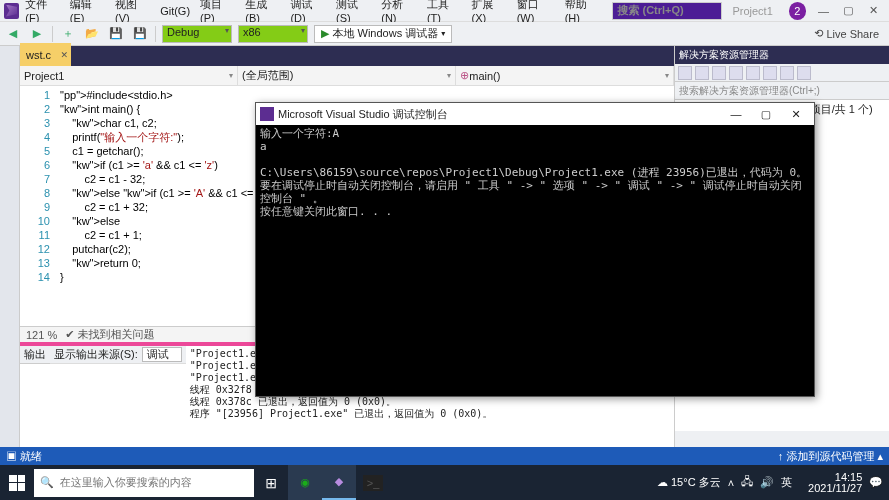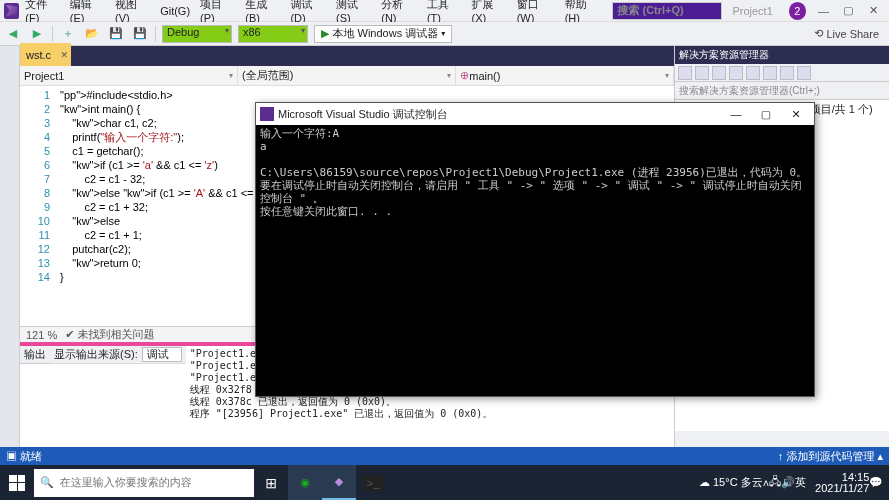--- a/index.html
+++ b/index.html
@@ -59,21 +59,21 @@
 .con-title .wb { width:28px; height:18px; display:flex; align-items:center; justify-content:center; color:#222; }
 .con-body { flex:1; color:#ccc; font-family:"NSimSun",Consolas,monospace; font-size:11px; padding:2px 4px; white-space:pre-wrap; line-height:13px; }
 .taskbar { position:absolute; left:0; bottom:0; width:889px; height:35px; background:#1a2433; display:flex; align-items:center; color:#fff; }
 .taskbar .start { width:34px; height:35px; display:flex; align-items:center; justify-content:center; }
 .taskbar .winlogo { width:16px; height:16px; display:grid; grid-template:1fr 1fr/1fr 1fr; gap:1px; }
 .taskbar .winlogo span { background:#fff; }
 .taskbar .srch { flex:0 0 220px; height:28px; background:#fff; color:#777; display:flex; align-items:center; padding:0 6px; gap:6px; font-size:11px; }
 .taskbar .tbico { width:34px; height:35px; display:flex; align-items:center; justify-content:center; font-size:14px; }
 .taskbar .app { width:34px; height:35px; display:flex; align-items:center; justify-content:center; }
 .taskbar .app.active { border-bottom:2px solid #76b9ed; background:#2a3a50; }
-.taskbar .tray { margin-left:auto; display:flex; align-items:center; gap:0; padding:0 6px; font-size:10px; }
+.taskbar .tray { margin-left:auto; display:flex; align-items:center; gap:7px; padding:0 6px; font-size:10px; }
 .taskbar .clock { text-align:right; line-height:11px; font-size:10px;margin-left:9px; }
 </style>
 </head>
 <body>
 
 <div class="vs-window">
   <div class="menubar">
     <div class="logo"></div>
     <span class="mi">文件(F)</span>
     <span class="mi">编辑(E)</span>

